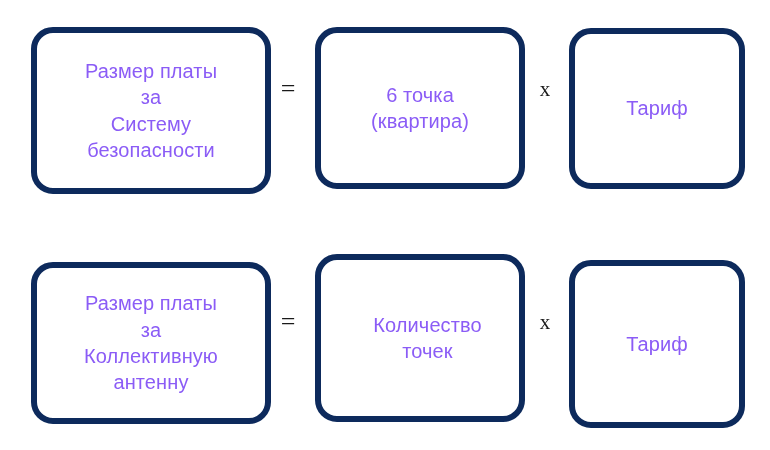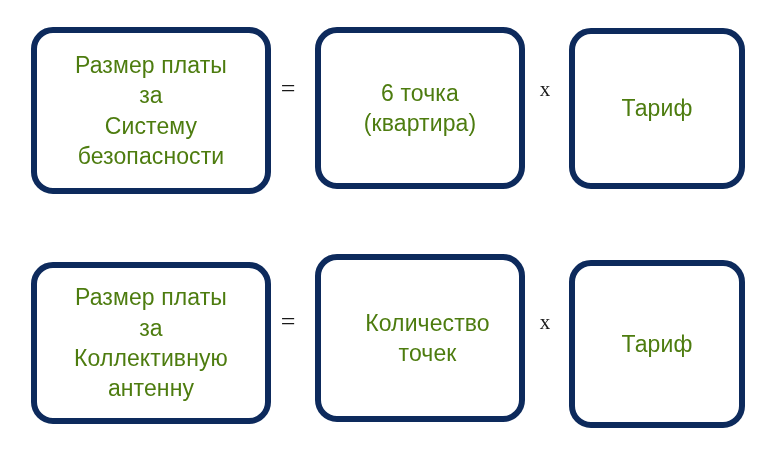--- a/index.html
+++ b/index.html
@@ -42,22 +42,22 @@
     border: 6px solid #0d2a5c;
     border-radius: 22px;
     display: flex;
     align-items: center;
     justify-content: center;
     text-align: center;
   }
 
   .box-label {
     display: block;
-    color: #4d7c0f;
-    font-size: 23px;
+    color: #8b5cf6;
+    font-size: 20px;
     line-height: 1.32;
     letter-spacing: 0.1px;
     white-space: pre-line;
     padding: 0 6px;
   }
 
   
   .row-1 .box-left  { left: 31px;  top: 27px;  width: 240px; height: 167px; }
   .row-1 .box-mid   { left: 315px; top: 27px;  width: 210px; height: 162px; }
   .row-1 .box-right { left: 569px; top: 28px;  width: 176px; height: 161px; }

